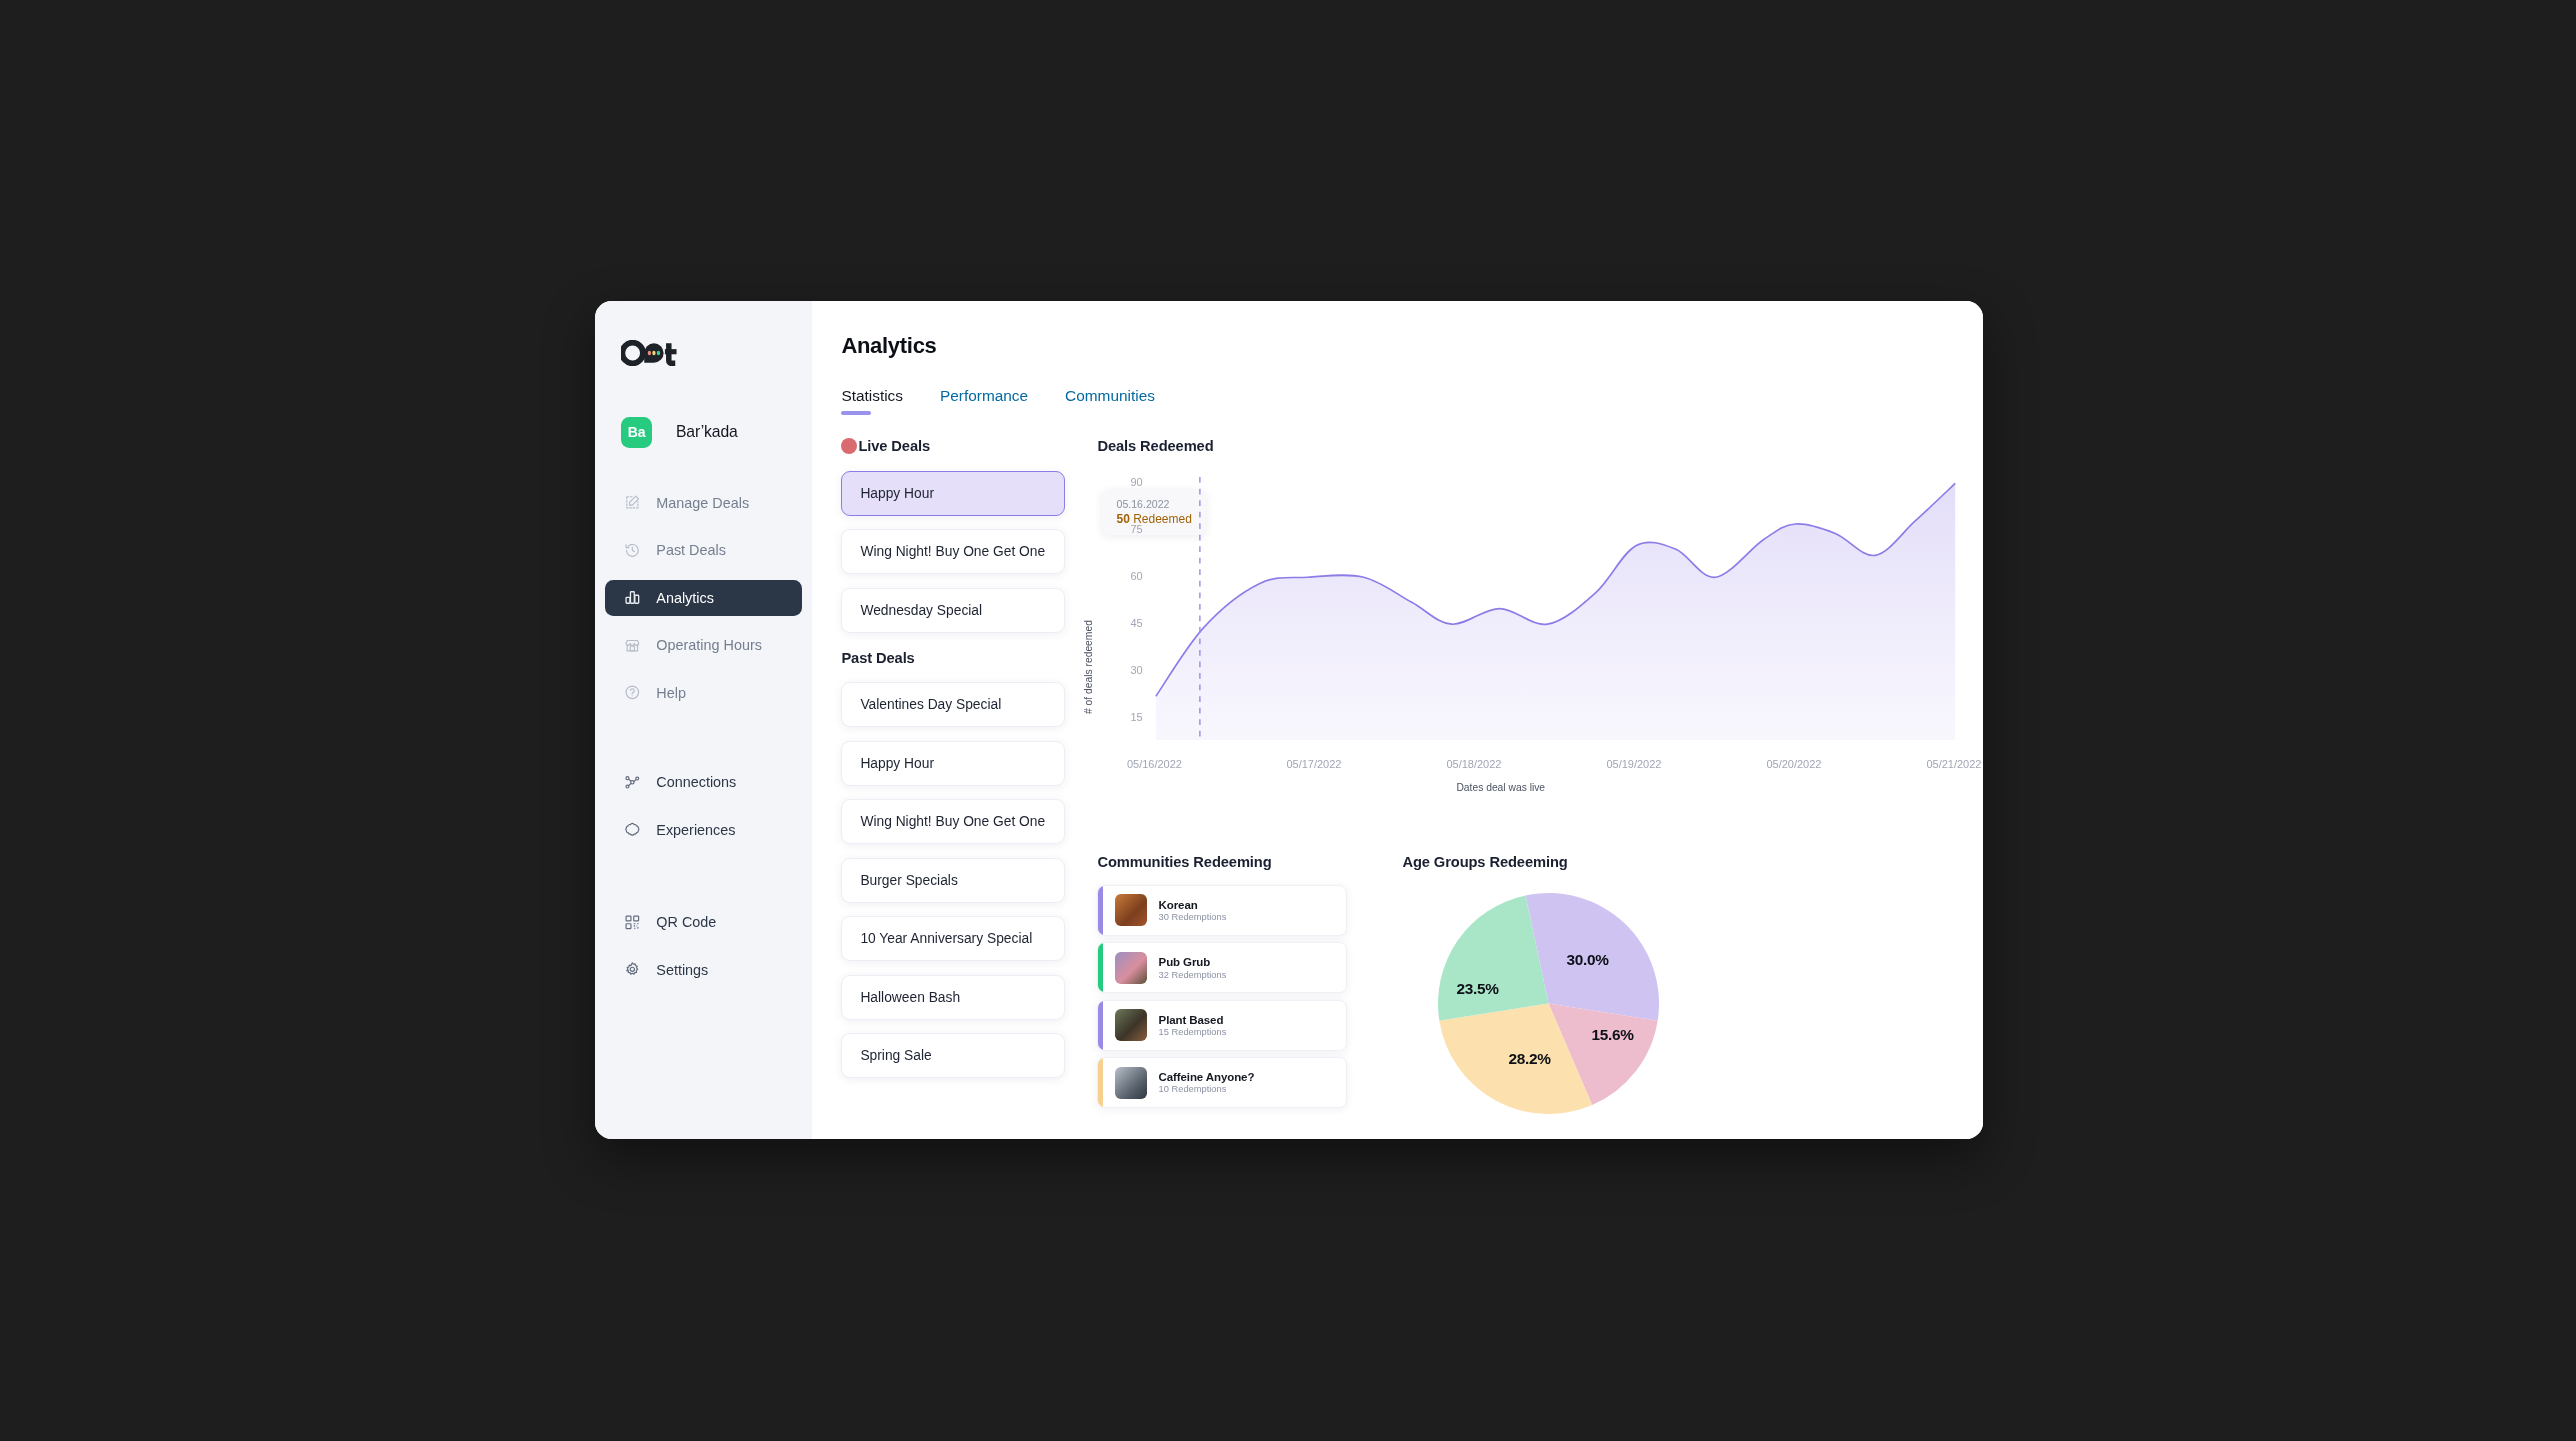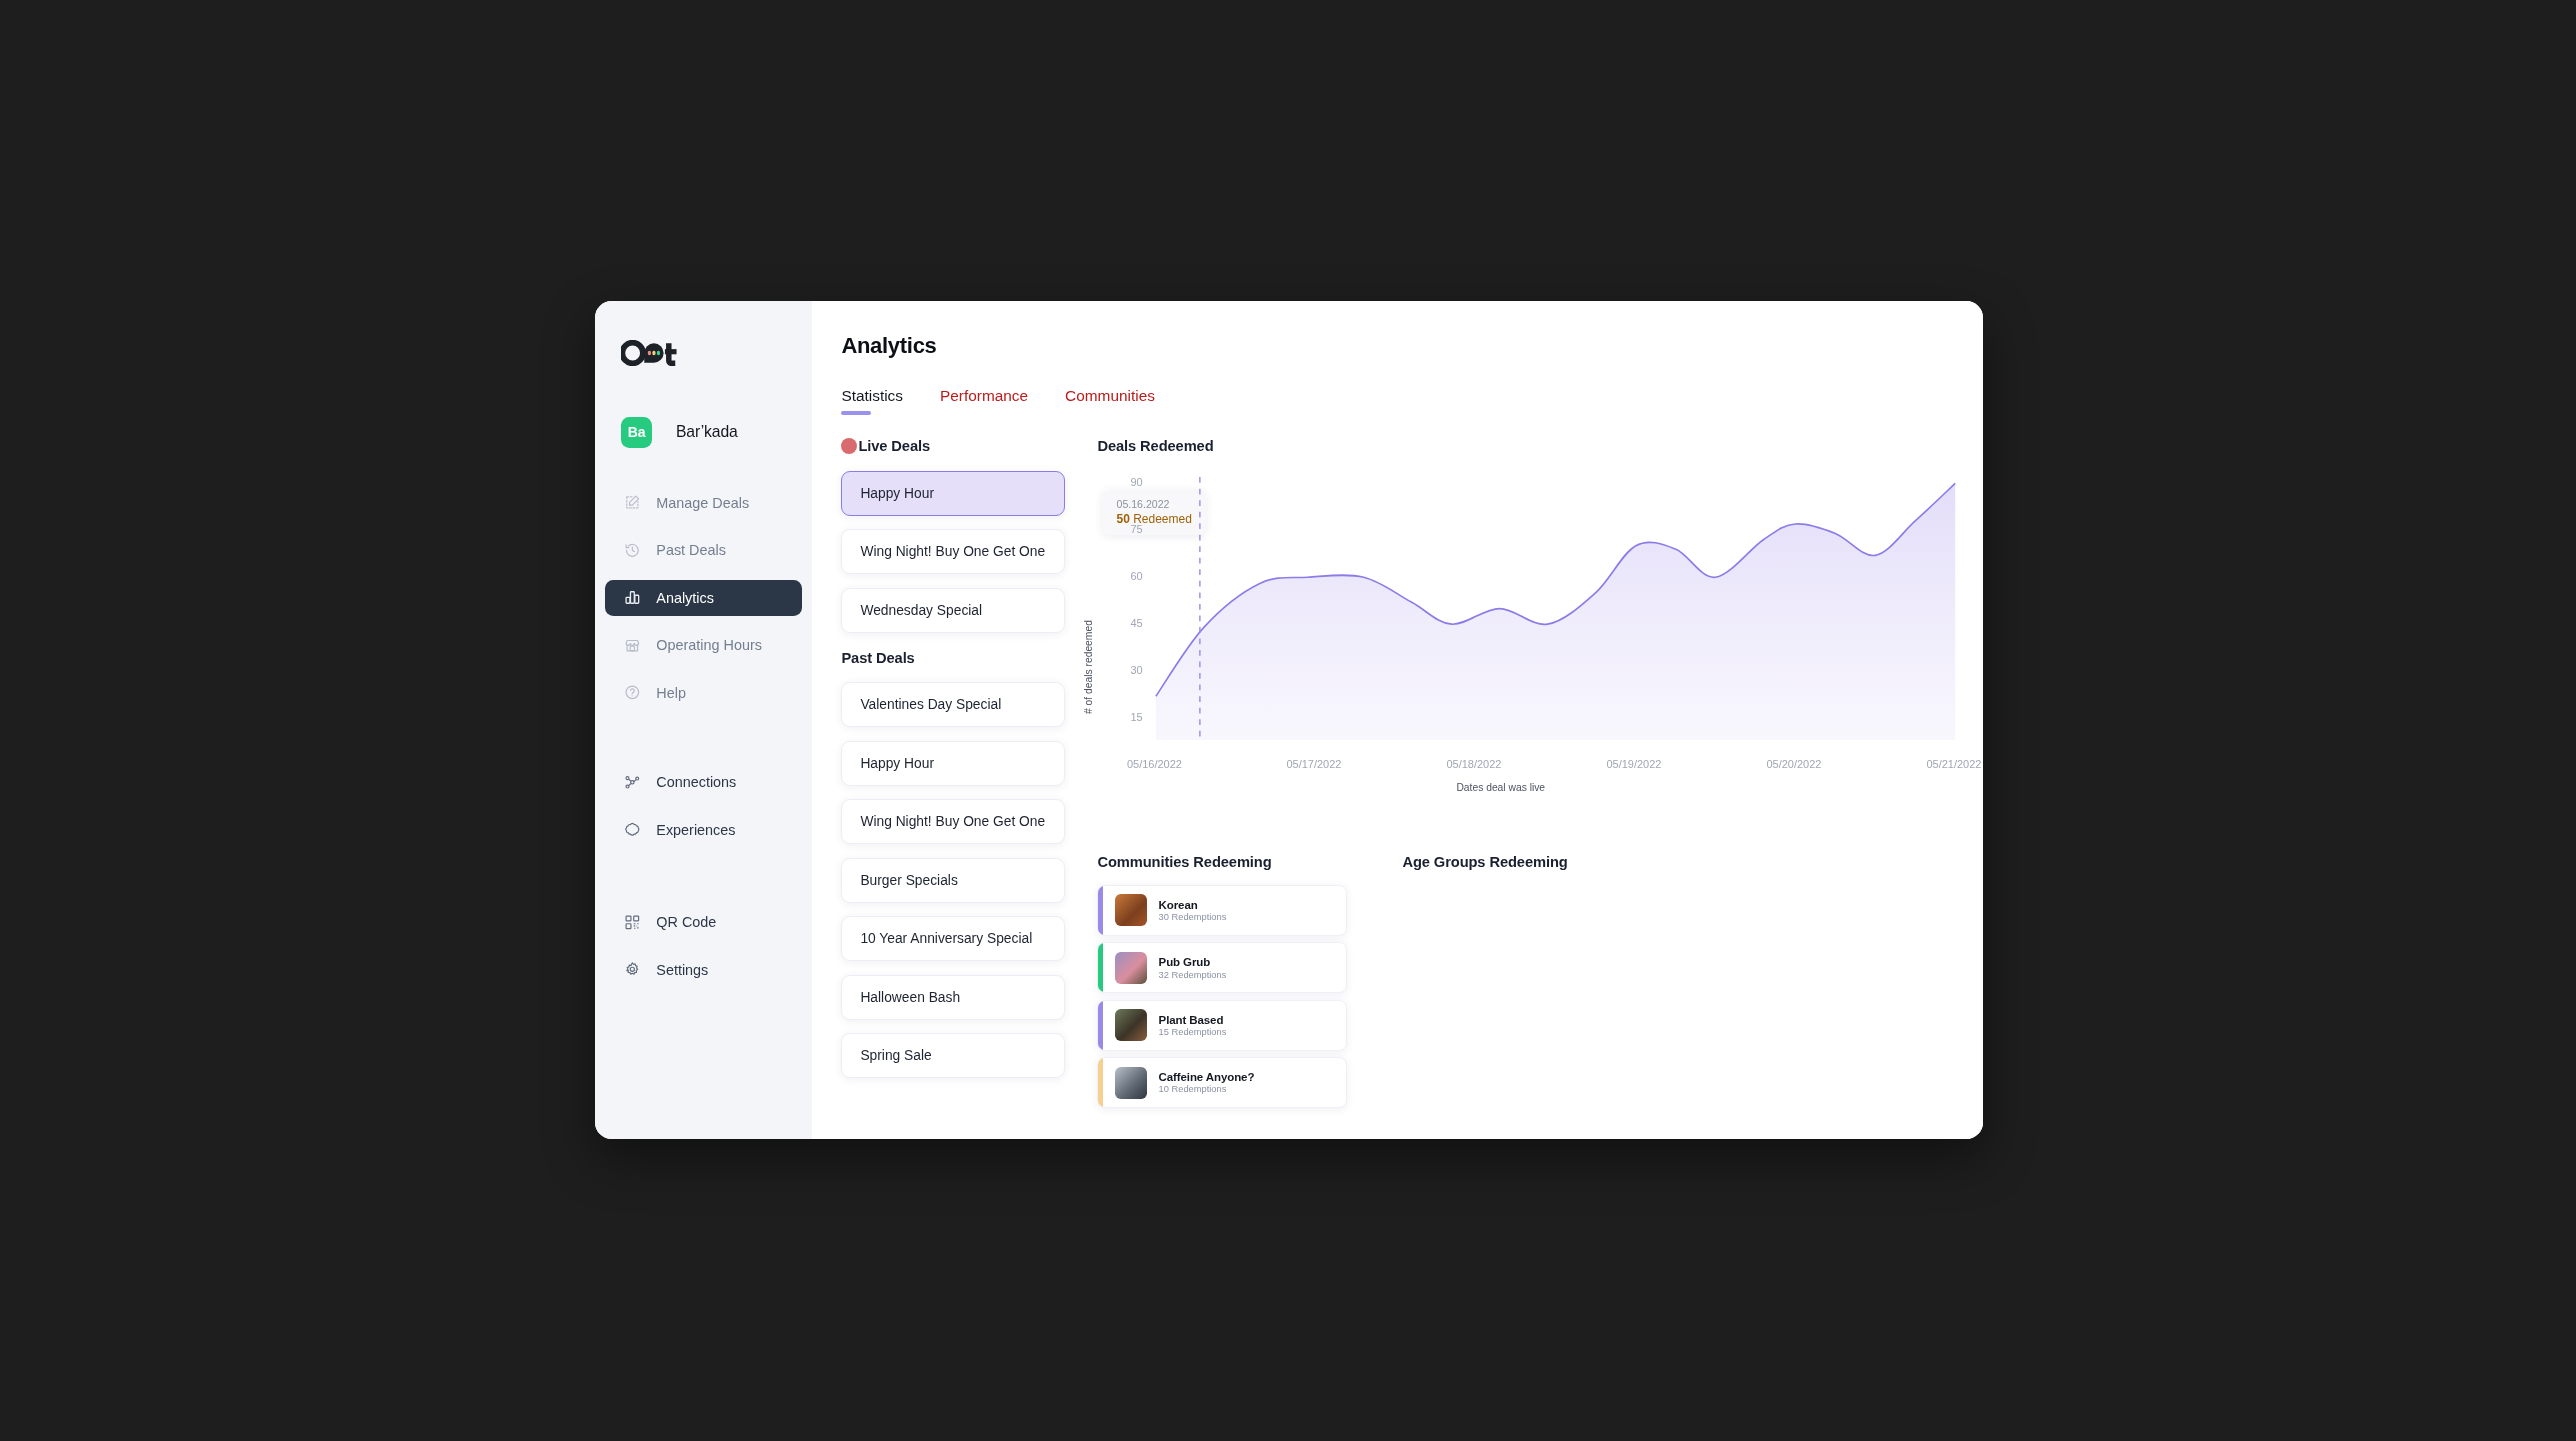--- a/index.html
+++ b/index.html
@@ -70,21 +70,21 @@
     padding: 32px 0 0 15.4px;
     position: relative;
     overflow: hidden;
   }
   .page-title {
     font-size: 22px; font-weight: 700; color: #0c0f16;
     letter-spacing: -0.3px; margin-left: 14px;
   }
   .tabs { display: flex; gap: 37px; margin: 28px 0 0 14px; }
   .tab {
-    font-size: 15.4px; color: #b91c1c; cursor: pointer;
+    font-size: 15.4px; color: #0369a1; cursor: pointer;
     padding-bottom: 10.3px; position: relative;
   }
   .tab.active { color: #141821; font-weight: 400; }
   .tab.active::after {
     content: ""; position: absolute;
     left: 0; bottom: 0; width: 29.5px; height: 4.5px;
     border-radius: 2.6px; background: #9a92ec;
   }
 
   .content { display: flex; margin-top: 23px; }
@@ -416,20 +416,34 @@
                     <span class="comm-name" style="display:block">Caffeine Anyone?</span>
                     <span class="comm-sub" style="display:block">10 Redemptions</span>
                   </span>
                 </div>
 
               </div>
             </div>
 
             <div class="pie-col">
               <div class="chart-title">Age Groups Redeeming</div>
+              <div class="pie-wrap">
+                <svg id="pieSvg" width="221" height="221" viewBox="0 0 345 345">
+                    <path d="M172.5,172.5 L136.64,3.77 A172.5,172.5 0 0 1 342.88,199.48 Z" fill="#cfc3f2"></path>
+                    <path d="M172.5,172.5 L342.88,199.48 A172.5,172.5 0 0 1 240.69,330.95 Z" fill="#eebdcd"></path>
+                    <path d="M172.5,172.5 L240.69,330.95 A172.5,172.5 0 0 1 2.10,199.33 Z" fill="#fce0ad"></path>
+                    <path d="M172.5,172.5 L2.10,199.33 A172.5,172.5 0 0 1 136.64,3.77 Z" fill="#a9e6c8"></path>
+                  </svg>
+                <div id="pieLabels">
+                    <div class="pie-label" style="left: 128px; top: 58px;">30.0%</div>
+                    <div class="pie-label" style="left: 153px; top: 133px;">15.6%</div>
+                    <div class="pie-label" style="left: 70px; top: 157px;">28.2%</div>
+                    <div class="pie-label" style="left: 18px; top: 87px;">23.5%</div>
+                  </div>
+              </div>
             </div>
 
           </div>
         </section>
       </div>
     </main>
   </div>
 </div>
 
 

